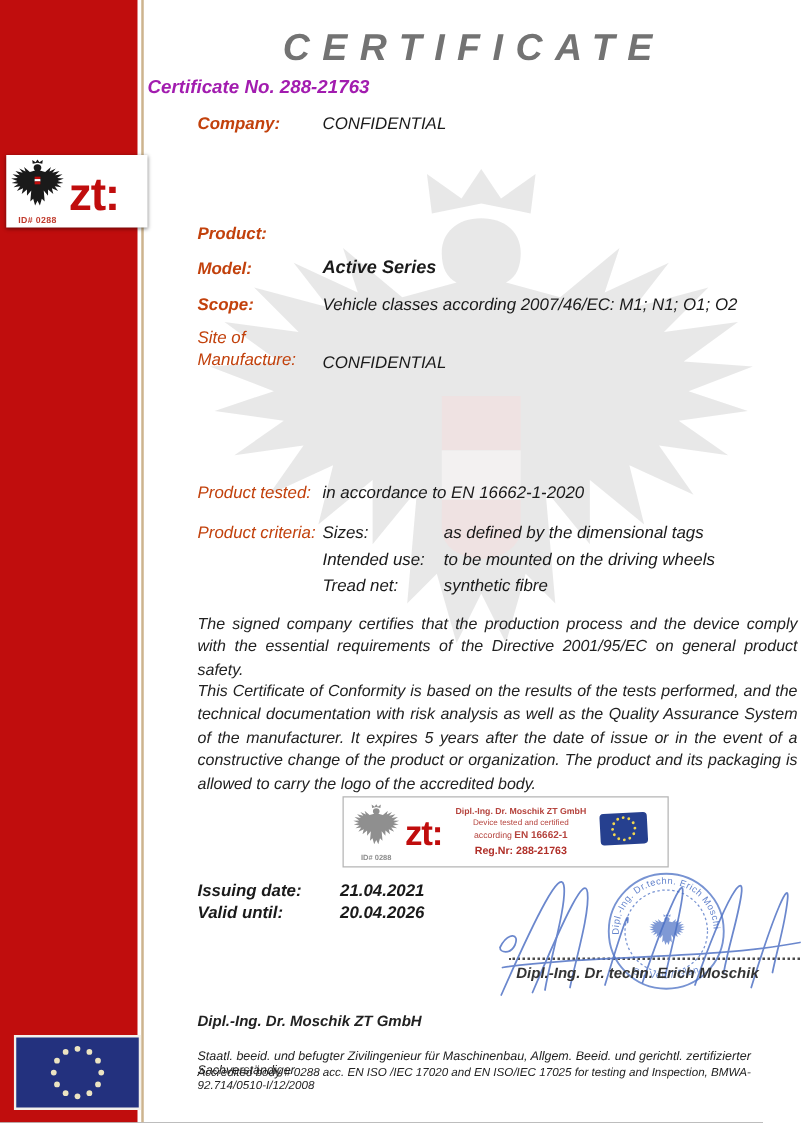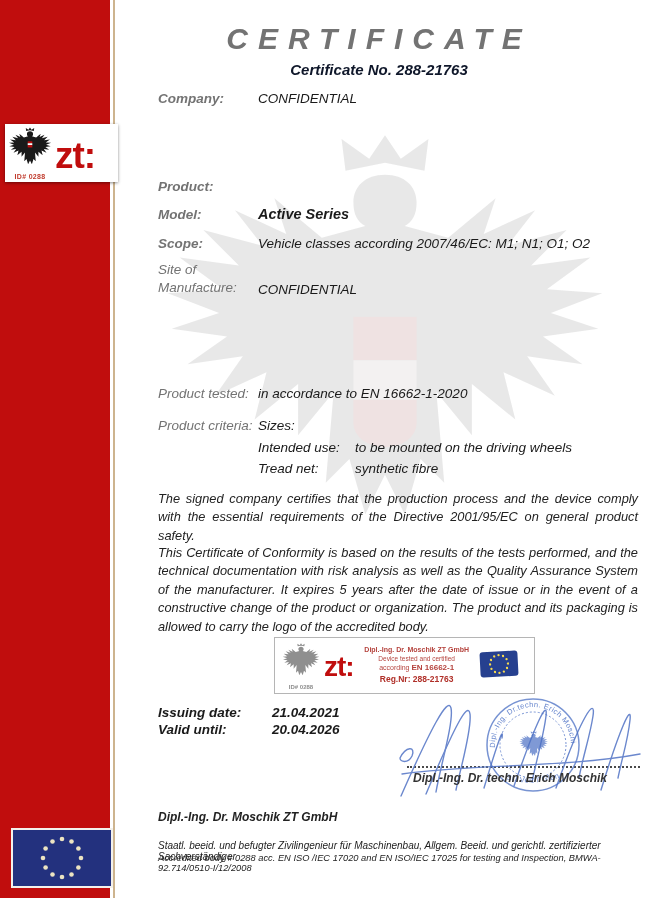--- a/index.html
+++ b/index.html
@@ -14,24 +14,24 @@
   
   #logo-box{left:5px;top:124px;width:113px;height:58px;background:#fff;z-index:2;
             box-shadow:0 1px 3px rgba(0,0,0,.45);display:flex;align-items:center;}
   .logo-eagle-col{position:relative;width:50px;height:56px;flex:0 0 auto;}
   .logo-id{position:absolute;left:0;bottom:1px;width:50px;text-align:center;font-size:7px;
            font-weight:bold;color:#c0392b;letter-spacing:.3px;}
   .zt-big{font-weight:800;font-size:37px;color:#c00d0d;line-height:1;letter-spacing:-1px;margin-top:4px;}
   
   #title{left:118px;top:22px;width:522px;text-align:center;font-size:30px;font-weight:bold;
          font-style:italic;color:#737373;letter-spacing:10px;z-index:1;}
-  #certno{left:118px;top:61px;width:522px;text-align:center;font-size:15px;font-weight:bold;
-          font-style:italic;color:#0f172a;z-index:1;}
-  
-  .lbl{font-style:italic;font-size:13.5px;color:#737373;z-index:1;}
+  #certno{left:118px;top:61px;width:522px;font-size:15px;font-weight:bold;
+          font-style:italic;color:#a21caf;z-index:1;}
+  
+  .lbl{font-style:italic;font-size:13.5px;color:#c2410c;z-index:1;}
   .b{font-weight:bold;}
   .val{font-style:italic;font-size:13.5px;color:#1a1a1a;z-index:1;}
   .para{font-style:italic;font-size:12.8px;line-height:1.44;text-align:justify;color:#222;z-index:1;}
   
   #stamp-box{left:274px;top:637px;width:259px;height:55px;background:#fff;border:1px solid #b5b5b5;
              display:flex;align-items:center;z-index:1;}
   .stamp-eagle-col{position:relative;width:44px;height:52px;flex:0 0 auto;margin-left:4px;}
   .stamp-id{position:absolute;left:0;bottom:2px;width:44px;text-align:center;font-size:6px;
             color:#8d8d8d;font-weight:bold;}
   .stamp-zt{font-weight:800;font-size:28px;color:#c00d0d;line-height:1;letter-spacing:-1px;margin:2px 0 0 1px;}
@@ -113,20 +113,21 @@
 
   <div class="abs lbl" style="left:158px;top:262px">Site of</div>
   <div class="abs lbl" style="left:158px;top:280px">Manufacture:</div>
   <div class="abs val" style="left:258px;top:282px">CONFIDENTIAL</div>
 
   <div class="abs lbl" style="left:158px;top:386px">Product tested:</div>
   <div class="abs val" style="left:258px;top:386px">in accordance to EN 16662-1-2020</div>
 
   <div class="abs lbl" style="left:158px;top:418px">Product criteria:</div>
   <div class="abs val" style="left:258px;top:418px">Sizes:</div>
+  <div class="abs val" style="left:355px;top:418px">as defined by the dimensional tags</div>
   <div class="abs val" style="left:258px;top:440px">Intended use:</div>
   <div class="abs val" style="left:355px;top:440px">to be mounted on the driving wheels</div>
   <div class="abs val" style="left:258px;top:461px">Tread net:</div>
   <div class="abs val" style="left:355px;top:461px">synthetic fibre</div>
 
   <div class="abs para" style="left:158px;top:490px;width:480px">The signed company certifies that the production process and the device comply with the essential requirements of the Directive 2001/95/EC on general product safety.</div>
   <div class="abs para" style="left:158px;top:544px;width:480px">This Certificate of Conformity is based on the results of the tests performed, and the technical documentation with risk analysis as well as the Quality Assurance System of the manufacturer. It expires 5 years after the date of issue or in the event of a constructive change of the product or organization. The product and its packaging is allowed to carry the logo of the accredited body.</div>
 
   <div id="stamp-box" class="abs">
     <div class="stamp-eagle-col">

